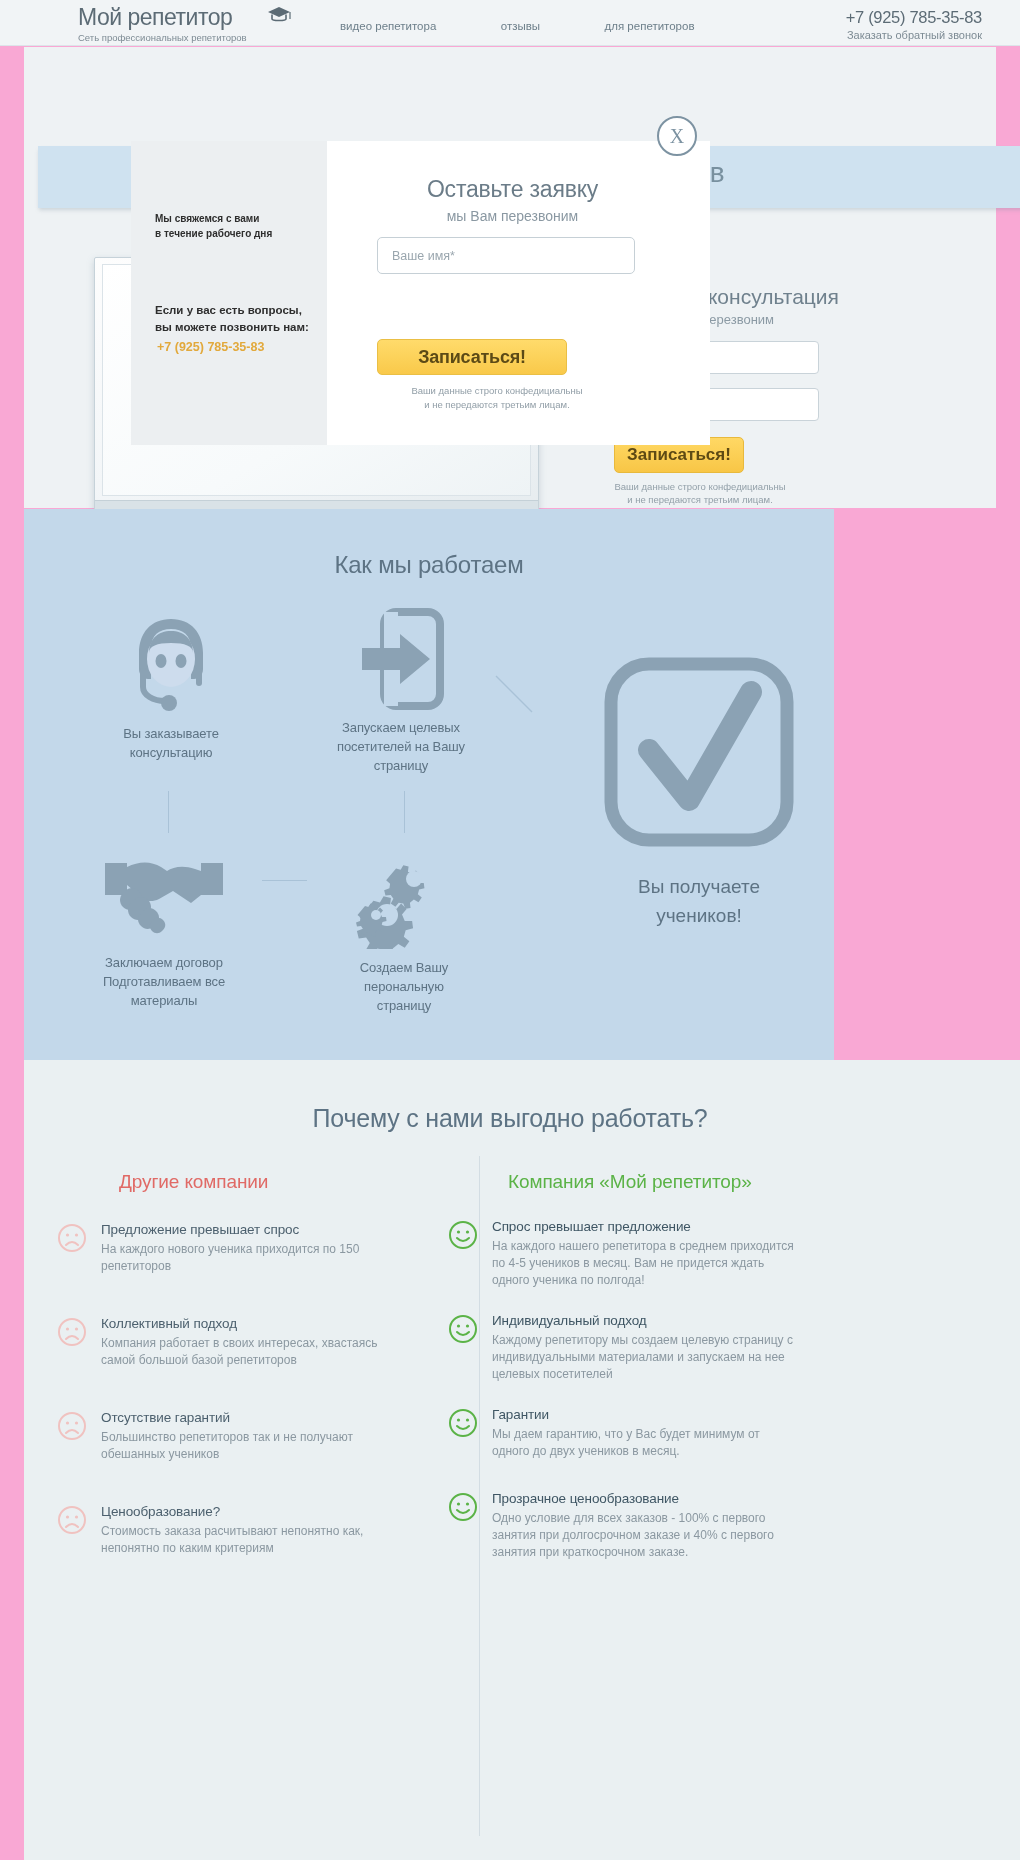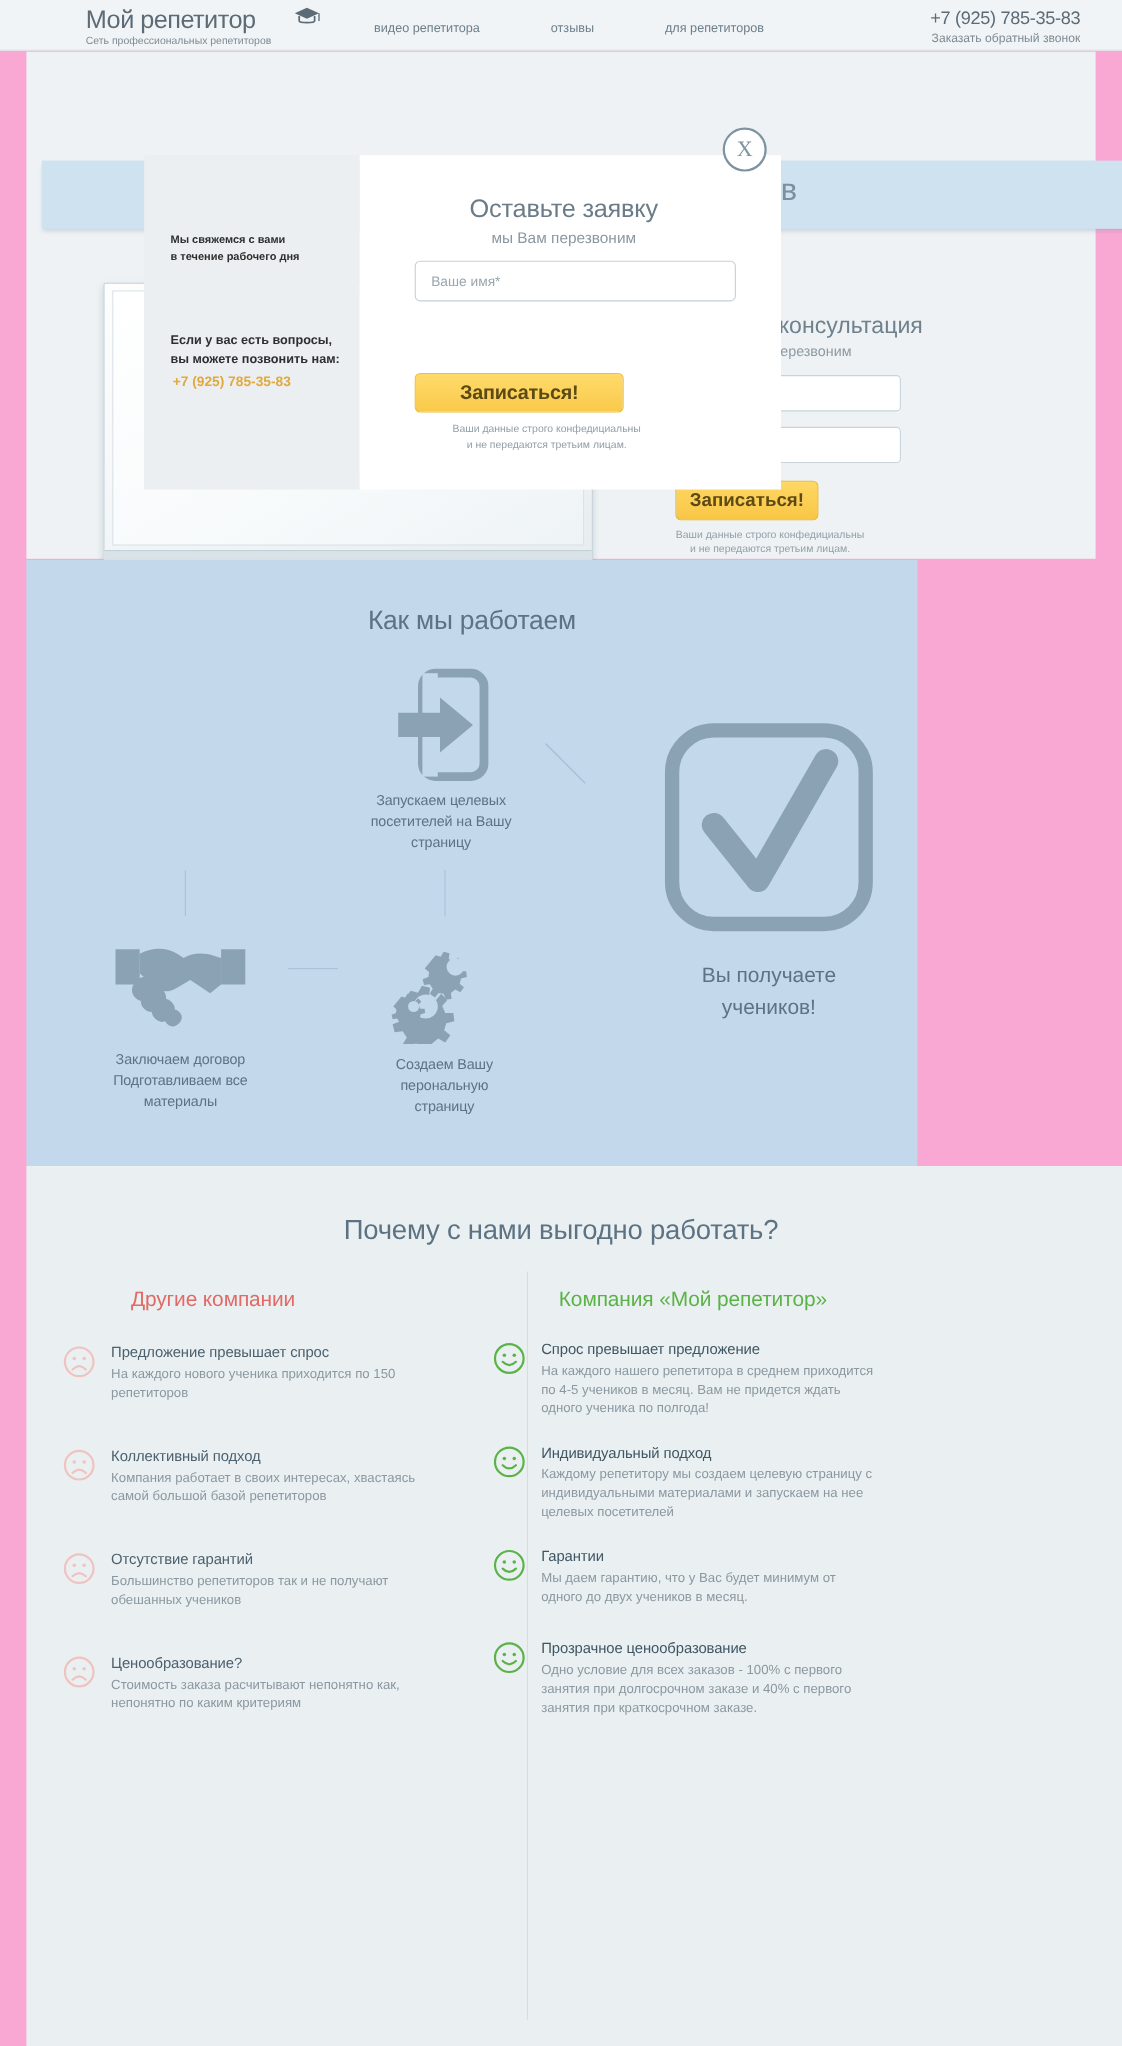--- a/index.html
+++ b/index.html
@@ -124,21 +124,21 @@
     position: absolute; left: 0; top: 35px; width: 383px;
     text-align: center; font-size: 23px; color: #6b7c88; letter-spacing: -0.2px;
     margin-left: -6px;
   }
   .modal-h2 {
     position: absolute; left: 0; top: 67px; width: 383px;
     text-align: center; font-size: 14px; color: #8a98a2;
     margin-left: -6px;
   }
   .modal-input {
-    position: absolute; left: 50px; width: 292px; height: 37px;
+    position: absolute; left: 50px; width: 258px; height: 37px;
     background: #fff; border: 1px solid #c6d0d6; border-radius: 5px;
     padding-left: 14px; font-size: 12.5px; color: #9aa6ae;
     font-family: "Liberation Sans", sans-serif; outline: none;
   }
   .modal-input::placeholder { color: #9aa6ae; }
   .mi-1 { top: 96px; }
   .mi-2 { top: 147px; }
   .modal-btn {
     position: absolute; left: 50px; top: 198px; width: 190px; height: 36px;
     background: linear-gradient(180deg,#ffdb6b 0%,#f9c94a 100%);
@@ -305,20 +305,40 @@
     </div>
   </div>
 
   <div class="close-btn">
     <span>X</span>
   </div>
 
   <div class="how">
     <div class="how-title">Как мы работаем</div>
 
+    <div class="step s1">
+      <div class="icon-wrap">
+        <svg width="100" height="104" viewBox="0 0 100 104">
+          <g fill="#8ba2b4">
+            <path d="M50 6 C30 6 18 20 18 40 L18 56 C18 62 22 66 27 66 L30 66 L30 36 C30 22 38 16 50 16 C62 16 70 22 70 36 L70 66 L73 66 C78 66 82 62 82 56 L82 40 C82 20 70 6 50 6 Z"></path>
+            <ellipse cx="50" cy="46" rx="24" ry="28" fill="#cddced"></ellipse>
+            <path d="M50 18 C37 18 28 26 28 40 C28 33 36 30 50 30 C64 30 72 33 72 40 C72 26 63 18 50 18 Z"></path>
+            <ellipse cx="40" cy="48" rx="5.5" ry="7" fill="#8ba2b4"></ellipse>
+            <ellipse cx="60" cy="48" rx="5.5" ry="7" fill="#8ba2b4"></ellipse>
+            <path d="M22 58 L22 74 C22 82 32 88 44 88" fill="none" stroke="#8ba2b4" stroke-width="6" stroke-linecap="round"></path>
+            <circle cx="48" cy="90" r="8"></circle>
+            <path d="M78 58 L78 70" fill="none" stroke="#8ba2b4" stroke-width="6" stroke-linecap="round"></path>
+          </g>
+        </svg>
+      </div>
+      <div class="step-label">
+        <span>Вы заказываете</span><br>
+        <span>консультацию</span>
+      </div>
+    </div>
 
     <div class="step s2">
       <div class="icon-wrap">
         <svg width="94" height="110" viewBox="0 0 94 110">
           <rect x="30" y="8" width="56" height="94" rx="12" ry="12" fill="none" stroke="#8ba2b4" stroke-width="8"></rect>
           <rect x="30" y="8" width="14" height="94" fill="#c3d8ea"></rect>
           <path d="M8 44 L46 44 L46 30 L76 55 L46 80 L46 66 L8 66 Z" fill="#8ba2b4"></path>
         </svg>
       </div>
       <div class="step-label">

